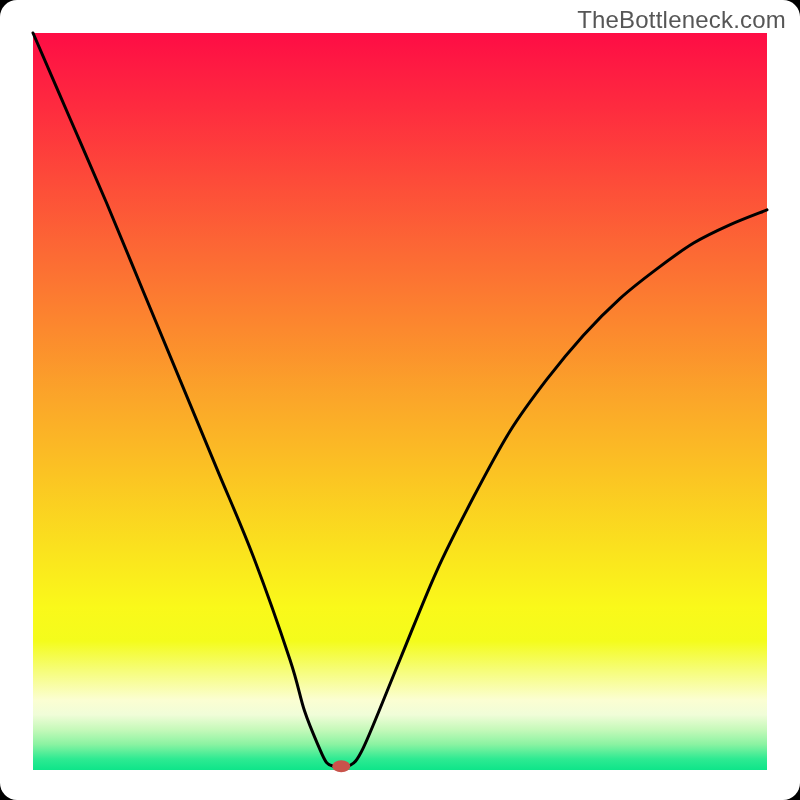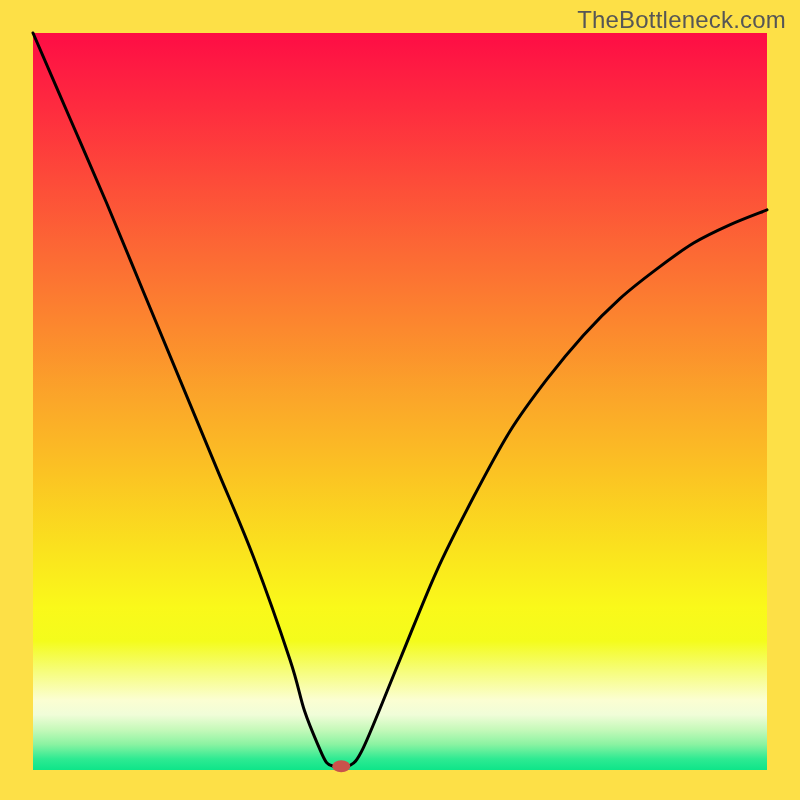--- a/index.html
+++ b/index.html
@@ -7,21 +7,22 @@
     padding: 0;
     width: 800px;
     height: 800px;
     background: #000;
     overflow: hidden;
   }
   .frame {
     position: relative;
     width: 800px;
     height: 800px;
-    background: #fde047;
+    background: #ffffff;
+    border-radius: 17px;
   }
   .watermark {
     position: absolute;
     top: 6px;
     right: 14px;
     font-family: Arial, Helvetica, sans-serif;
     font-size: 24px;
     font-weight: 500;
     color: #565656;
     letter-spacing: 0.2px;

